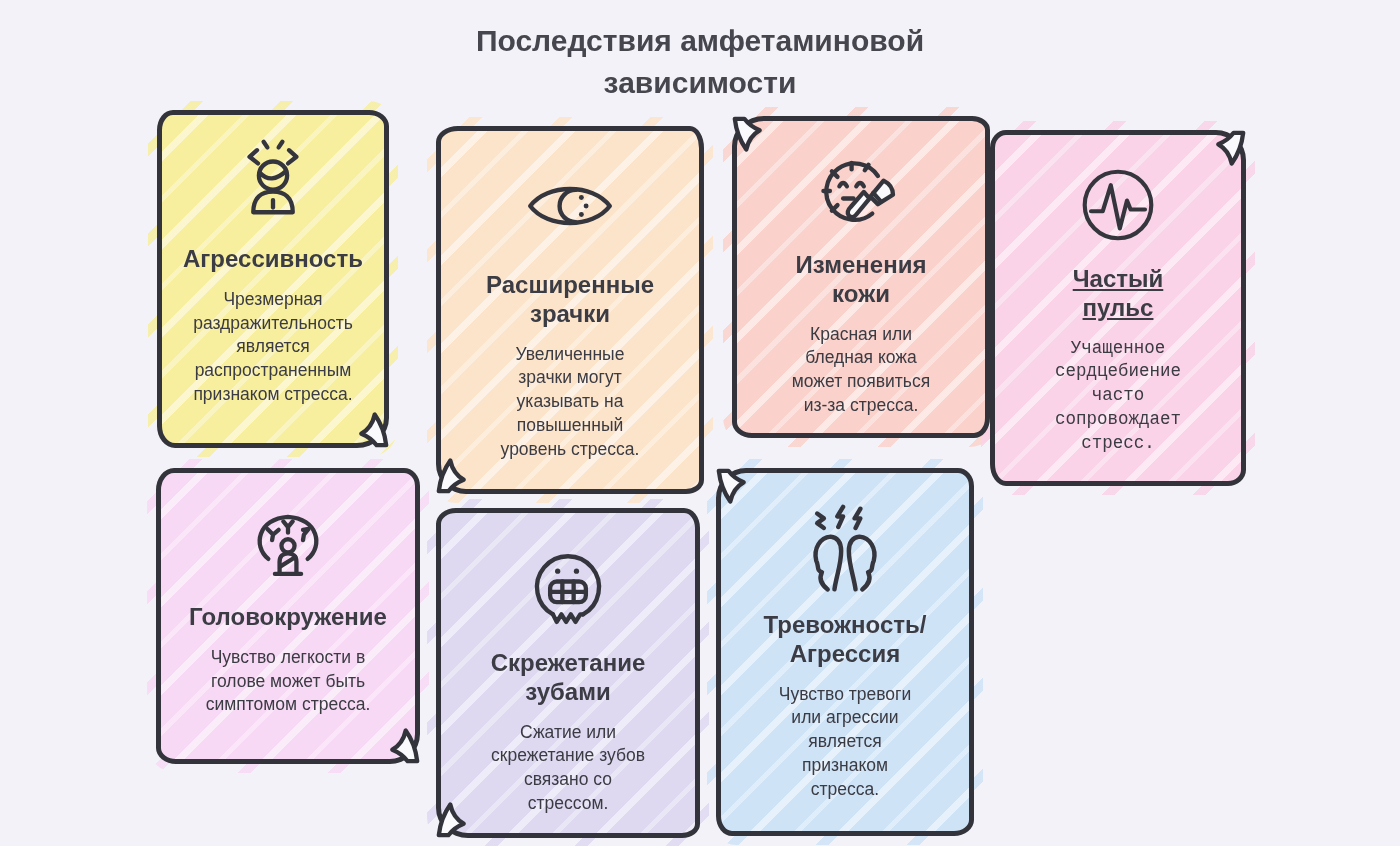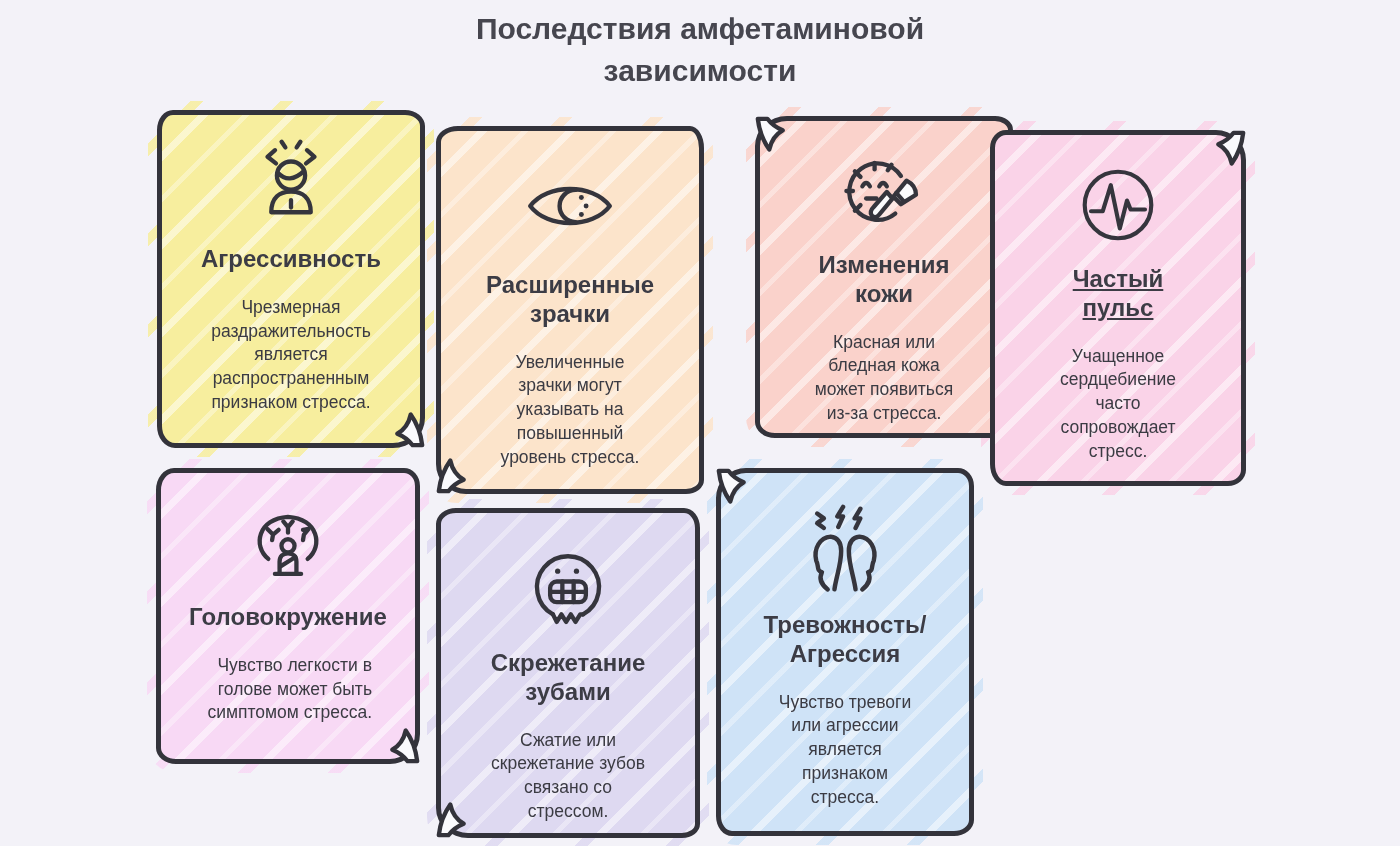--- a/index.html
+++ b/index.html
@@ -4,21 +4,21 @@
 <style>
   * { margin:0; padding:0; box-sizing:border-box; }
   html,body { background:#f3f2f8; }
   body { font-family:"Liberation Sans", sans-serif; }
   .canvas {
     position:relative; width:1400px; height:846px; margin:0 auto;
     background:#f3f2f8; overflow:hidden;
   }
   .page-title {
     position:absolute; top:8px; left:0; right:0;
-    margin:0 auto; width:520px; text-align:center;
+    margin:12px auto; width:520px; text-align:center;
     font-size:30px; font-weight:bold; line-height:1.4; color:#46464f;
   }
   .card { position:absolute; }
   .halo {
     position:absolute; inset:-9px; border-radius:30px; z-index:0; opacity:.85;
     background:repeating-linear-gradient(135deg,
       transparent 0 30px, var(--cc) 30px 39px, transparent 39px 64px);
   }
   .paper {
     position:absolute; inset:0; z-index:1;
@@ -28,53 +28,53 @@
         rgba(255,255,255,0) 0 26px, rgba(255,255,255,.5) 26px 33px,
         rgba(255,255,255,0) 33px 57px, rgba(255,255,255,.35) 57px 62px),
       var(--cc);
     display:flex; flex-direction:column; align-items:center;
     text-align:center; padding:22px 10px 0;
   }
   .c1 .paper{border-radius:16px 20px 32px 18px / 20px 16px 30px 22px;}
   .c2 .paper{border-radius:22px 14px 18px 30px / 16px 22px 14px 30px;}
   .c3 .paper{border-radius:32px 18px 16px 20px / 30px 14px 20px 16px;}
   .c4 .paper{border-radius:16px 30px 18px 16px / 18px 30px 16px 22px;}
-  .c5 .paper{border-radius:18px 16px 30px 20px / 22px 18px 30px 16px;text-align:right;}
+  .c5 .paper{border-radius:18px 16px 30px 20px / 22px 18px 30px 16px;}
   .c6 .paper{border-radius:20px 16px 18px 32px / 16px 20px 14px 30px;align-items:center;}
   .c7 .paper{border-radius:30px 16px 20px 16px / 30px 18px 16px 20px;}
   .icon { height:96px; display:flex; align-items:center; justify-content:center; }
   .icon svg { stroke:#35353d; fill:none; stroke-width:4.6;
               stroke-linecap:round; stroke-linejoin:round; }
   .icon .dot { fill:#35353d; stroke:none; }
   .icon .fillw { fill:#fbfbfd; }
   .card-title { font-size:24px; font-weight:bold; color:#3c3c45;
                 line-height:1.2; margin-top:12px; }
-  .card-body { font-size:17.5px; color:#3b3b43; line-height:1.36; margin-top:22px; }
+  .card-body { font-size:17.5px; color:#3b3b43; line-height:1.36; margin-top:14px; }
   .c1 .card-body{max-width:200px;} .c2 .card-body{max-width:152px;text-align:center;}
-  .c3 .card-body{max-width:160px;} .c4 .card-body{max-width:135px;}
+  .c3 .card-body{max-width:160px;} .c4 .card-body{max-width:135px;font-family:Liberation Mono, monospace;}
   .c5 .card-body{max-width:168px;} .c6 .card-body{max-width:158px;}
   .c7 .card-body{max-width:150px;}
   .c2 .card-title{max-width:190px;} .c3 .card-title{max-width:160px;}
   .c4 .card-title{max-width:120px;text-decoration:underline;} .c6 .card-title{max-width:190px;}
   .c7 .card-title{max-width:205px;}
   .fold { position:absolute; width:46px; height:46px; z-index:3; }
   .fold path { fill:#fafafd; stroke:#33333b; stroke-width:4.5; stroke-linejoin:round; }
   .fold-bl { left:-2px; bottom:-2px; }
   .fold-br { right:-2px; bottom:-2px; transform:scaleX(-1); }
   .fold-tl { left:-2px; top:-2px; transform:scaleY(-1); }
   .fold-tr { right:-2px; top:-2px; transform:scale(-1,-1); }
 </style>
 </head>
 <body>
 
 <div class="canvas">
 
   <h1 class="page-title">Последствия амфетаминовой зависимости</h1>
 
-  <div class="card c1" style="left: 157px; top: 110px; width: 268px; height: 338px; --cc: #f7ee9e;">
+  <div class="card c1" style="left: 157px; top: 110px; width: 232px; height: 338px; --cc: #f7ee9e;">
     <div class="halo"></div>
     <div class="paper">
       <div class="icon">
         <svg width="94" height="94" viewBox="0 0 100 100">
           <circle cx="50" cy="40" r="15"></circle>
           <path d="M36 37 Q48 50 64 35"></path>
           <path d="M29 79 C29 63 38 57 50 57 C62 57 71 63 71 79 Z"></path>
           <path d="M50 66 L50 74"></path>
           <path d="M34 27 L25 20 L33 13"></path>
           <path d="M66 27 L75 20 L67 13"></path>
@@ -103,21 +103,21 @@
         </svg>
       </div>
       <h2 class="card-title" style="margin-top:26px">Расширенные зрачки</h2>
       <p class="card-body">Увеличенные зрачки могут указывать на повышенный уровень стресса.</p>
     </div>
     <svg class="fold fold-bl" viewBox="0 0 48 48">
       <path d="M5 43 Q7 25 17 11 Q20 25 31 31 Q21 35 15 43 Z"></path>
     </svg>
   </div>
 
-  <div class="card c3" style="left: 755px; top: 116px; width: 258px; height: 322px; --cc: #fad2cb;">
+  <div class="card c3" style="left: 732px; top: 116px; width: 258px; height: 322px; --cc: #fad2cb;">
     <div class="halo"></div>
     <div class="paper">
       <div class="icon">
         <svg width="94" height="94" viewBox="0 0 100 100">
           <path d="M62 74 A30 30 0 1 1 68 34"></path>
           <path d="M19 29 L25 35"></path>
             <path d="M40 20 L40 27"></path>
           <path d="M10 50 L17 50"></path>
             <path d="M19 71 L25 65"></path>
           <path d="M40 80 L40 73"></path>

